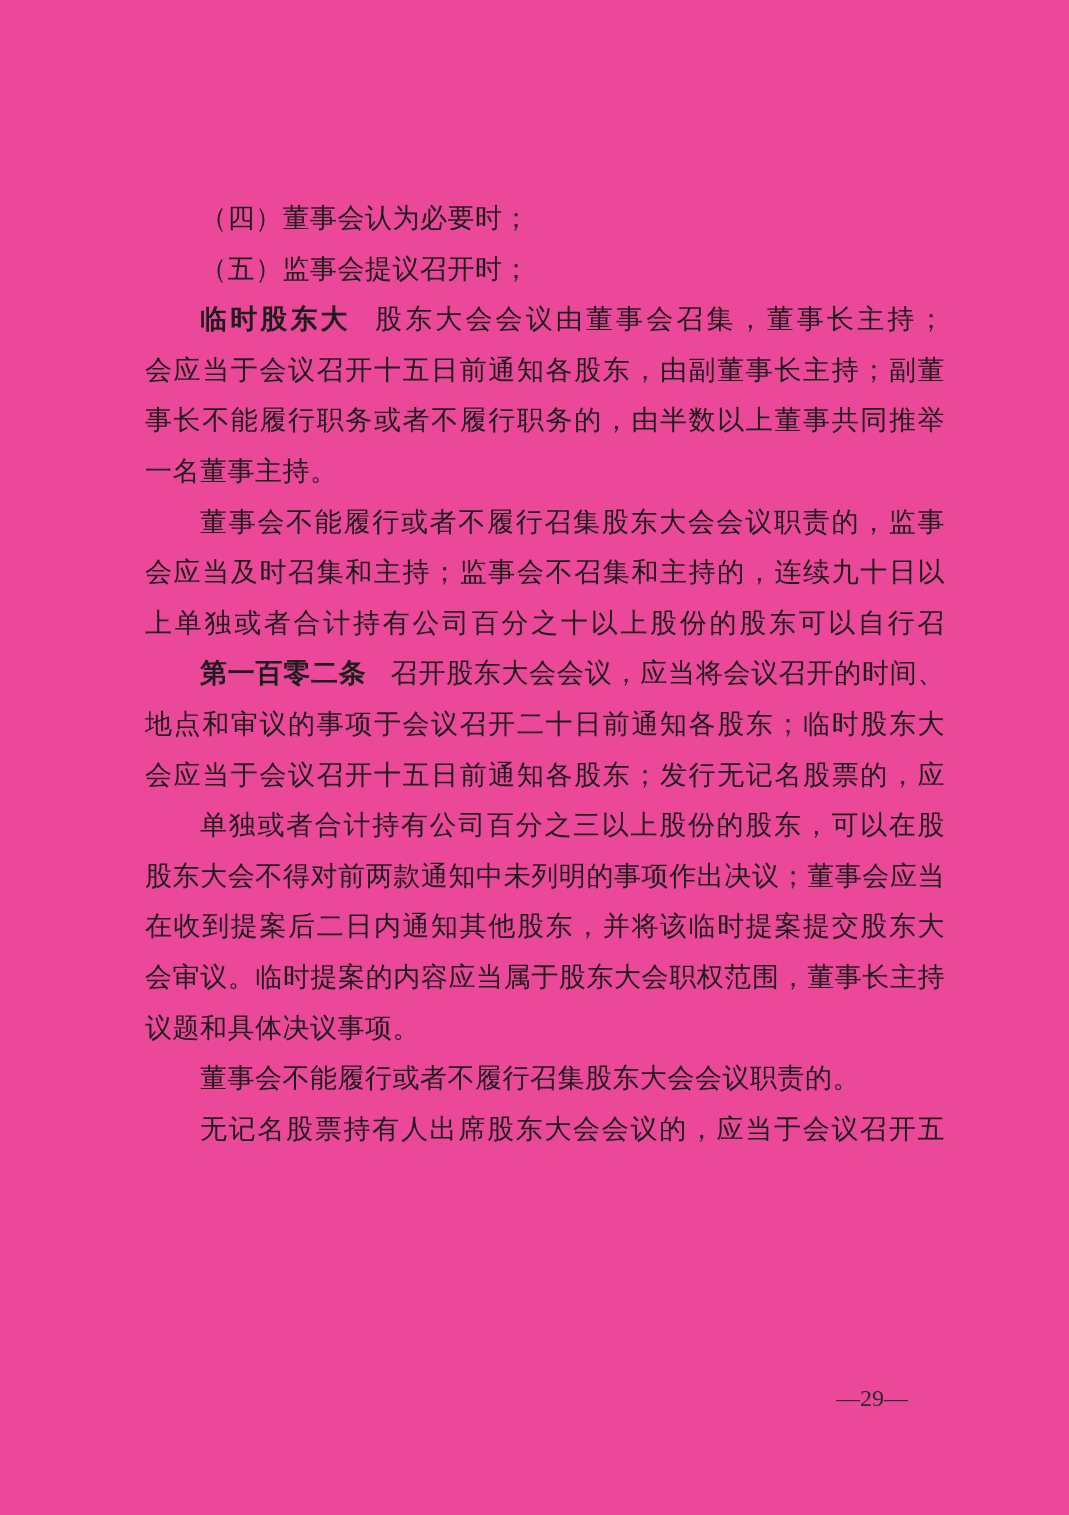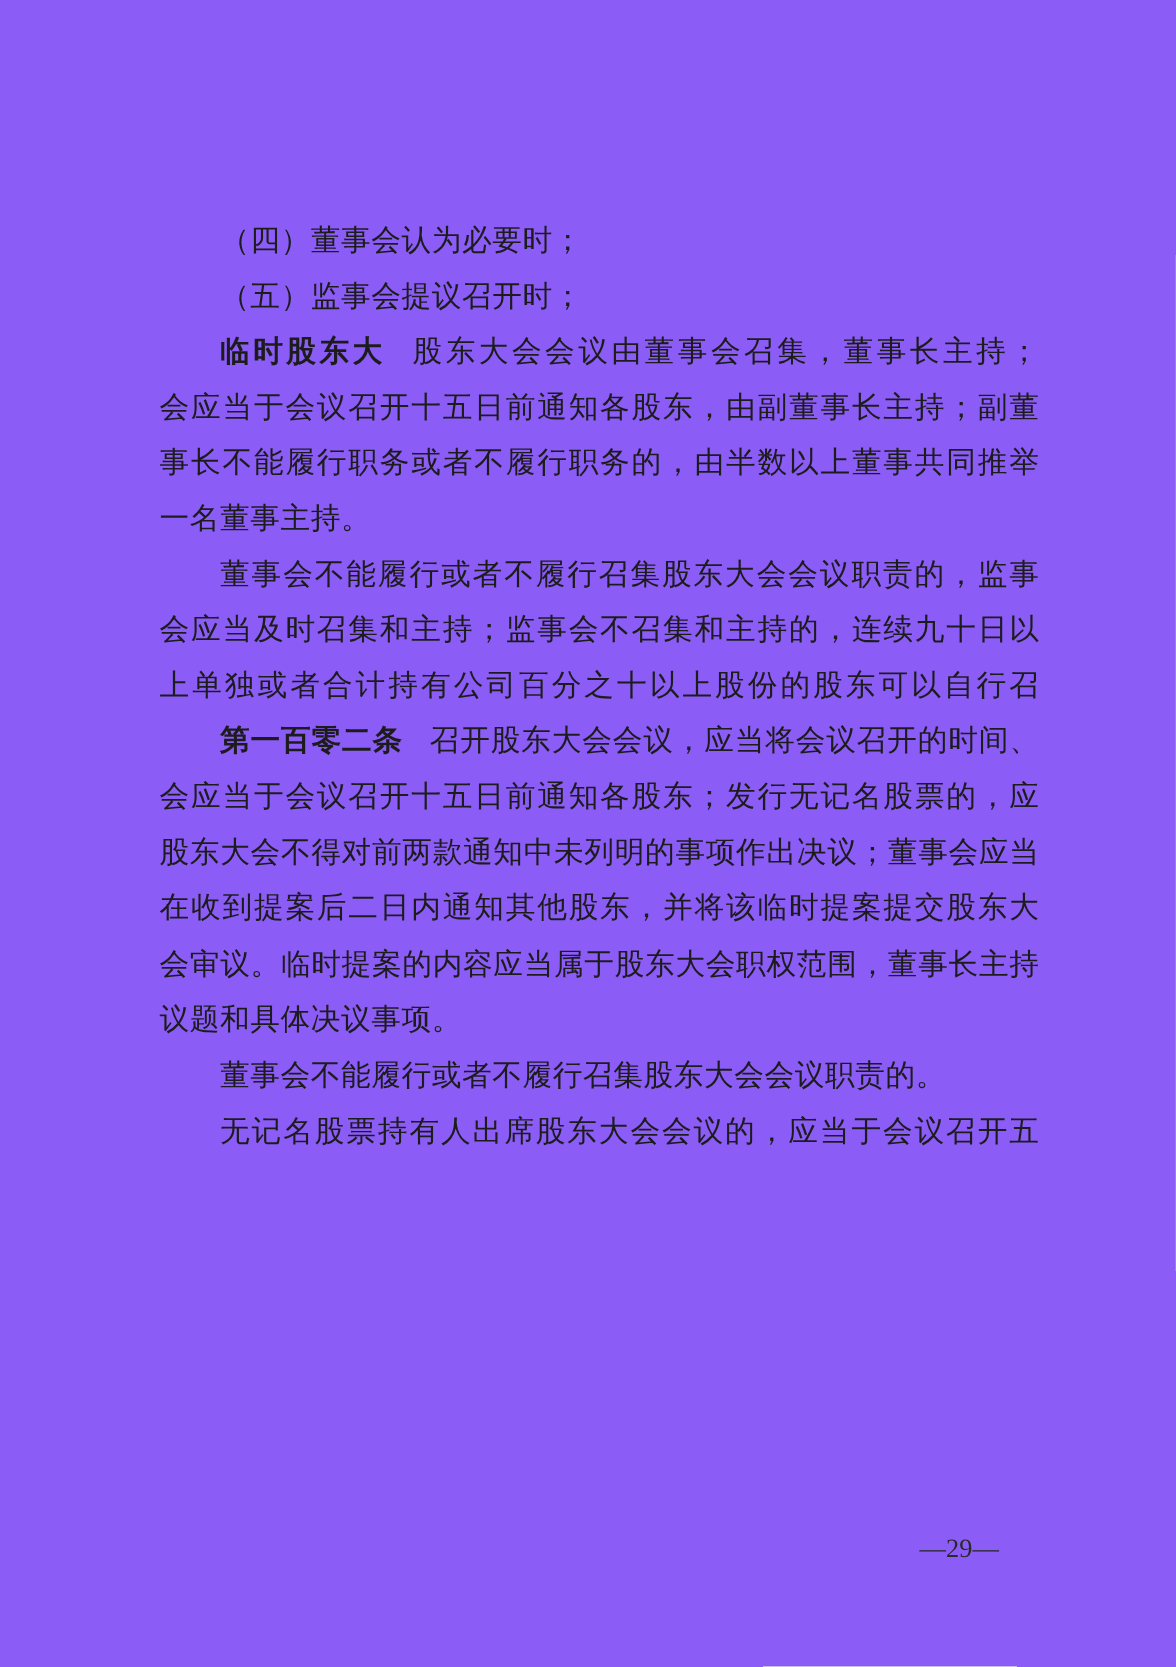--- a/index.html
+++ b/index.html
@@ -4,21 +4,21 @@
 <style>
   html, body {
     margin: 0;
     padding: 0;
     background: #ffffff;
   }
   .page {
     position: relative;
     width: 1069px;
     height: 1515px;
-    background: #8b5cf6;
+    background: #ec4899;
     overflow: hidden;
     font-family: "Liberation Serif", "DejaVu Serif", serif;
     color: #1c1c1c;
   }
   .content {
     position: absolute;
     left: 145px;
     top: 193px;
     width: 800px;
   }
@@ -47,21 +47,20 @@
     position: absolute;
     left: 792px;
     top: 1381px;
     width: 160px;
     height: 34px;
     line-height: 34px;
     font-size: 24px;
     text-align: center;
     color: #2a2a2a;
     font-family: "Liberation Serif", "DejaVu Serif", serif;
-    margin-top: 10px;
   }
 </style>
 </head>
 <body>
 
 <div class="page">
   <div class="content">
     <div class="line indent">（四）董事会认为必要时；</div>
     <div class="line indent">（五）监事会提议召开时；</div>
     <div class="line indent fill">
@@ -69,21 +68,23 @@
     </div>
     <div class="line fill">会应当于会议召开十五日前通知各股东，由副董事长主持；副董</div>
     <div class="line fill">事长不能履行职务或者不履行职务的，由半数以上董事共同推举</div>
     <div class="line">一名董事主持。</div>
     <div class="line indent fill">董事会不能履行或者不履行召集股东大会会议职责的，监事</div>
     <div class="line fill">会应当及时召集和主持；监事会不召集和主持的，连续九十日以</div>
     <div class="line fill">上单独或者合计持有公司百分之十以上股份的股东可以自行召</div>
     <div class="line indent fill">
       <span class="term">第一百零二条</span><span>召开股东大会会议，应当将会议召开的时间、</span>
     </div>
+    <div class="line fill">地点和审议的事项于会议召开二十日前通知各股东；临时股东大</div>
     <div class="line fill">会应当于会议召开十五日前通知各股东；发行无记名股票的，应</div>
+    <div class="line indent fill">单独或者合计持有公司百分之三以上股份的股东，可以在股</div>
     <div class="line fill">股东大会不得对前两款通知中未列明的事项作出决议；董事会应当</div>
     <div class="line fill">在收到提案后二日内通知其他股东，并将该临时提案提交股东大</div>
     <div class="line fill">会审议。临时提案的内容应当属于股东大会职权范围，董事长主持</div>
     <div class="line">议题和具体决议事项。</div>
     <div class="line indent">董事会不能履行或者不履行召集股东大会会议职责的。</div>
     <div class="line indent fill">无记名股票持有人出席股东大会会议的，应当于会议召开五</div>
   </div>
   <div class="page-number">—29—</div>
 </div>
 

